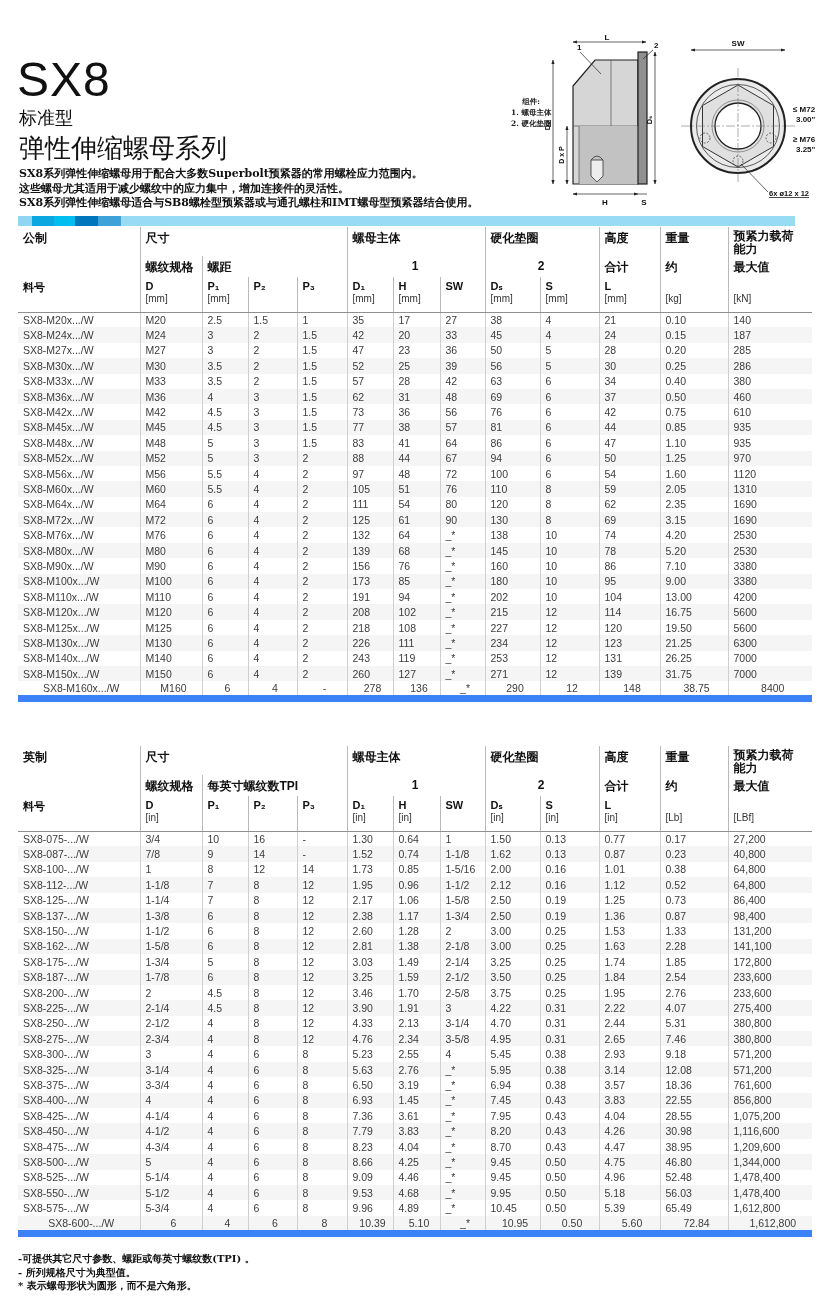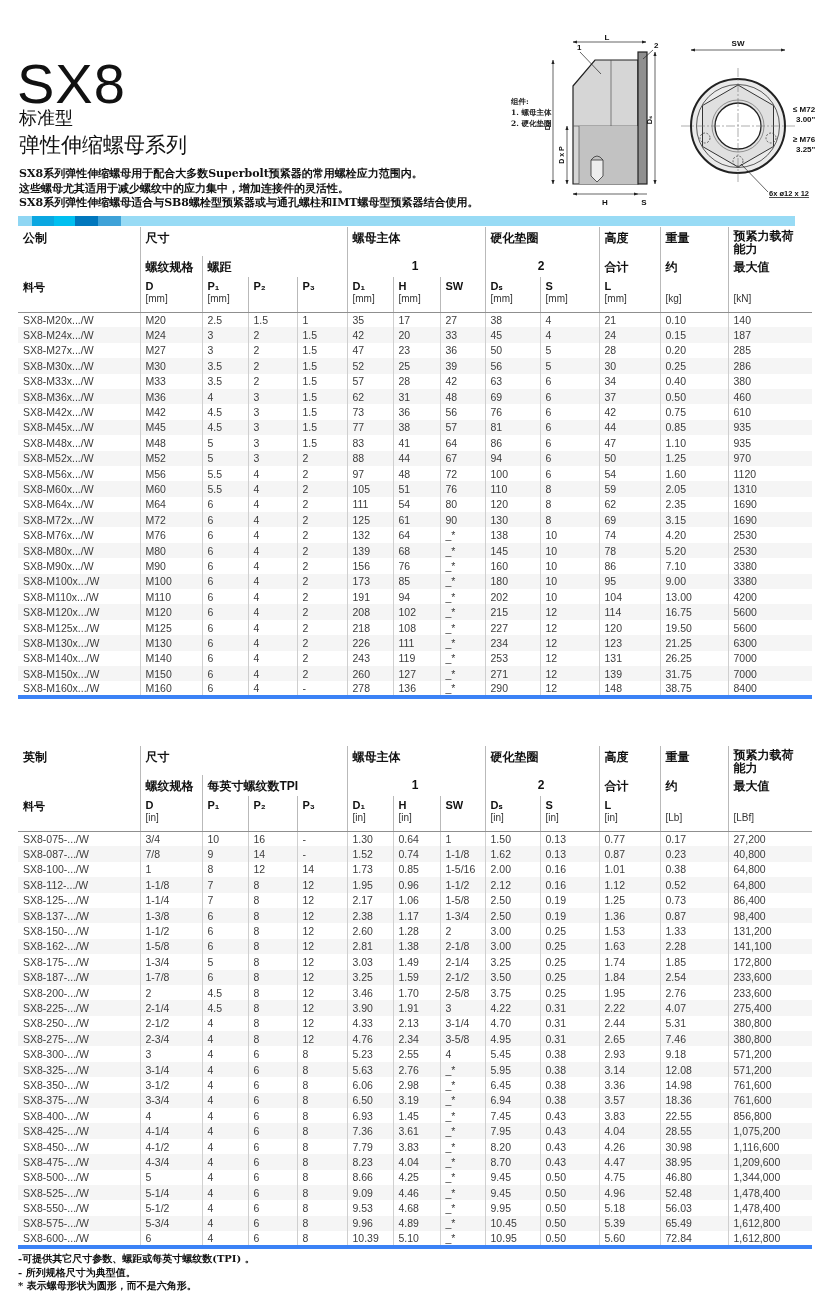--- a/index.html
+++ b/index.html
@@ -5,29 +5,29 @@
   * { box-sizing: border-box; margin: 0; padding: 0; }
   html,body { background:#fff; }
   body {
     width: 830px;
     font-family: "Liberation Sans", "DejaVu Sans", sans-serif;
     color: #1a1a1a;
   }
   .page { position: relative; width: 830px; height: 1307px; background: #fff; overflow: hidden; }
 
   
-  .title { position: absolute; left: 17px; top: 56px; font-size: 56px; font-weight: 300; line-height: 1; letter-spacing: 1px; color:#111; }
+  .title { position: absolute; left: 17px; top: 56px; font-size: 48px; font-weight: 300; line-height: 1; letter-spacing: 1px; color:#111; }
   .sub1  { position: absolute; left: 19px; top: 106px; font-size: 18px; font-weight: 300; color:#111; }
-  .sub2  { position: absolute; left: 19px; top: 131px; font-size: 21px; font-weight: 300; color:#111; }
+  .sub2  { position: absolute; left: 19px; top: 131px; font-size: 26px; font-weight: 300; color:#111; }
   .desc  { position: absolute; left: 19px; top: 167px; font-size: 11px; line-height: 14.5px;
            font-family: "DejaVu Serif", "Liberation Serif", serif; font-weight: bold; color: #111; }
 
   
   .legend { position: absolute; left: 511px; top: 96px; font-size: 7.5px; line-height: 11px;
-            font-family: "DejaVu Serif", "Liberation Serif", serif; font-weight: bold; color: #222; }
+            font-family: "DejaVu Serif", "Liberation Serif", serif; font-weight: bold; color: #222; text-align: center; }
   .drawing { position: absolute; left: 543px; top: 34px; }
   .drawing text { font-family: "Liberation Sans", "DejaVu Sans", sans-serif; fill: #111; }
 
   
   .accent-bar { position: absolute; left: 18px; top: 216px; width: 777px; height: 10px;
     background: linear-gradient(90deg,
       #8fd6f3 0 14px, #0aa7e1 14px 36px, #00bff0 36px 57px,
       #0077bd 57px 80px, #3ea2d8 80px 103px, #98dbf5 103px 100%); }
 
   
@@ -43,21 +43,21 @@
   tr.sym-row .sym  { display: block; min-height: 13px; font-weight: bold; }
   tr.sym-row .unit { display: block; font-weight: normal; font-size: 10px; color: #333; }
   th.pre { white-space: pre-line; line-height: 13px; }
   th.ctr { text-align: center; padding-left: 0; }
   thead th.bl { border-left: 1px solid #b9b9b9; }
 
   tbody td { height: 15.4px; font-size: 10.5px; line-height: 13px; padding: 1px 0 0 5px;
              color: #3c3c3c; white-space: nowrap; overflow: hidden; }
   tbody td + td { border-left: 1px solid #cfcfcf; }
   tbody tr:nth-child(even) { background: #f5f5f5; }
-  tbody tr:last-child td { border-bottom: 4px solid #3b82f6; }
+  tbody tr:last-child td { border-bottom: 7px solid #3b82f6; text-align: center; }
 
   
   .footnotes { position: absolute; left: 18px; top: 1252px; font-size: 10px; line-height: 13.5px;
                font-family: "DejaVu Serif", "Liberation Serif", serif; font-weight: bold; color: #111; }
 </style>
 </head>
 <body>
 
 <div class="page">
 
@@ -937,35 +937,20 @@
           <td>5.63</td>
           <td>2.76</td>
           <td>_*</td>
           <td>5.95</td>
           <td>0.38</td>
           <td>3.14</td>
           <td>12.08</td>
           <td>571,200</td>
         </tr>
         <tr>
-          <td>SX8-350-.../W</td>
-          <td>3-1/2</td>
-          <td>4</td>
-          <td>6</td>
-          <td>8</td>
-          <td>6.06</td>
-          <td>2.98</td>
-          <td>_*</td>
-          <td>6.45</td>
-          <td>0.38</td>
-          <td>3.36</td>
-          <td>14.98</td>
-          <td>761,600</td>
-        </tr>
-        <tr>
           <td>SX8-375-.../W</td>
           <td>3-3/4</td>
           <td>4</td>
           <td>6</td>
           <td>8</td>
           <td>6.50</td>
           <td>3.19</td>
           <td>_*</td>
           <td>6.94</td>
           <td>0.38</td>

